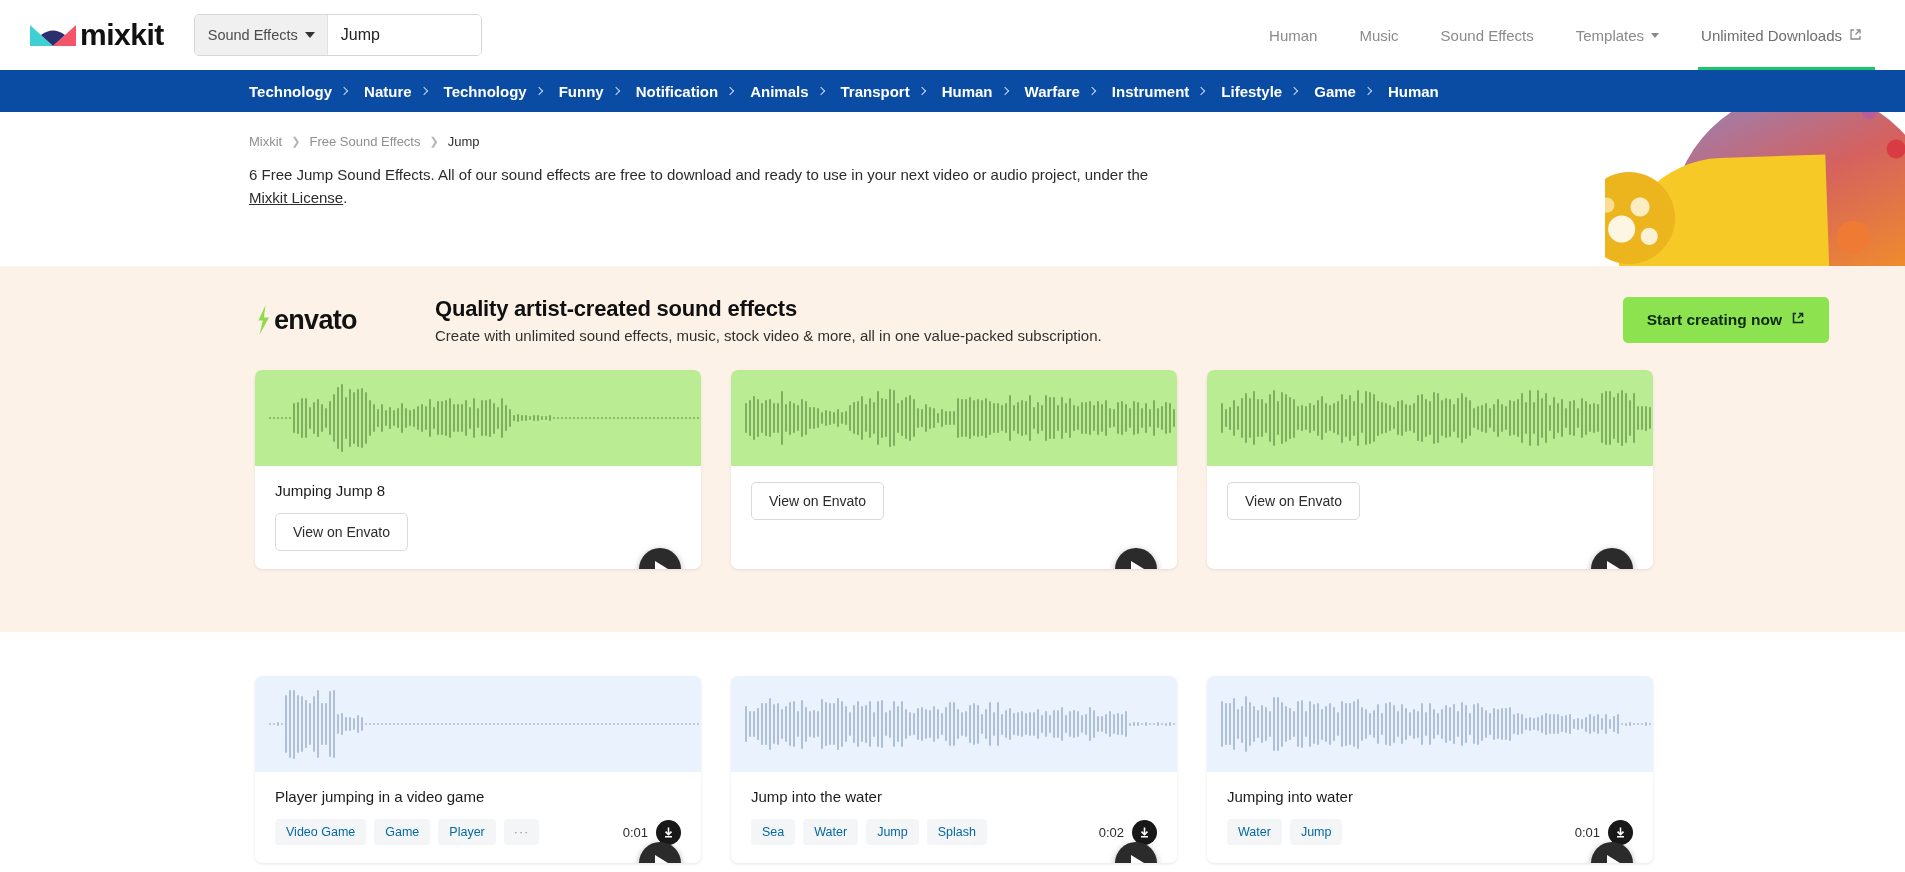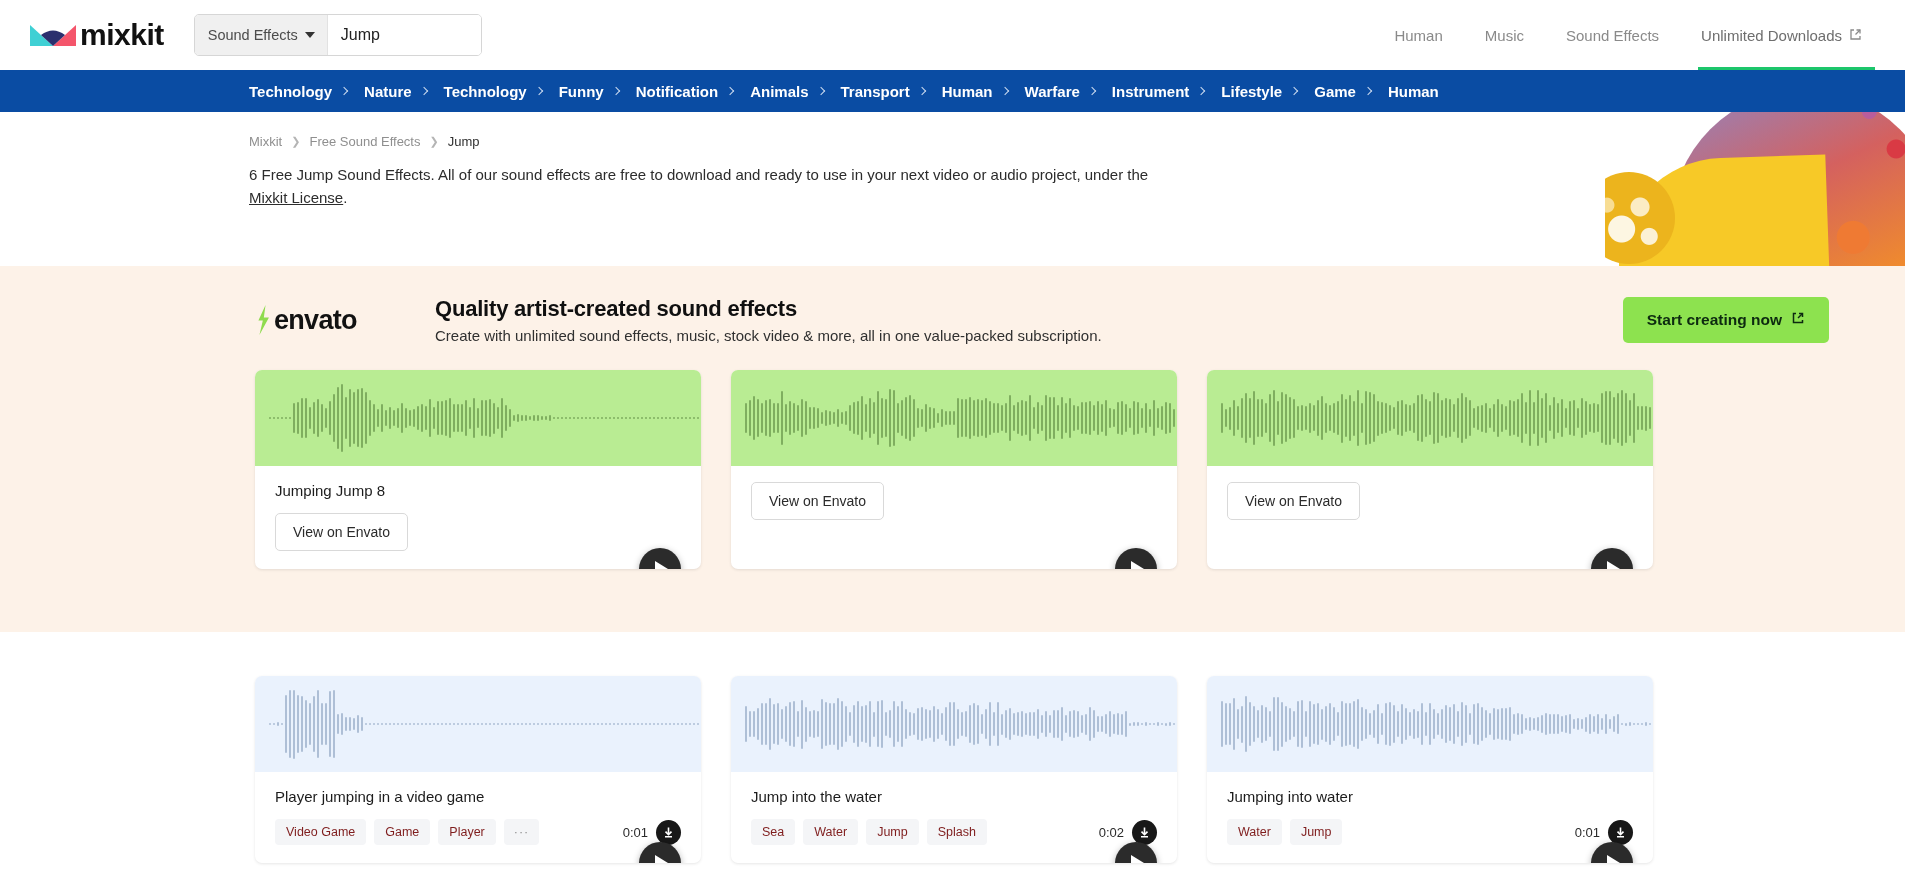--- a/index.html
+++ b/index.html
@@ -197,21 +197,21 @@
   .card-body { padding: 16px 20px 18px; }
   .card-title { font-size: 15px; color: #1c1c1c; margin-bottom: 14px; }
   .envato-btn {
     border: 1px solid #d9d9d9; background: #fff; border-radius: 5px;
     padding: 10px 17px; font-size: 14px; color: #2b2b2b; cursor: pointer;
     font-family: "Liberation Sans", sans-serif;
   }
 
   .meta { display: flex; align-items: center; gap: 8px; }
   .tag {
-    background: #f4f5f7; color: #7f1d1d; font-size: 12.5px;
+    background: #f4f5f7; color: #0369a1; font-size: 12.5px;
     border-radius: 4px; padding: 6px 11px; cursor: pointer; white-space: nowrap;
   }
   .tag.more { color: #8d8d8d; padding: 6px 10px; letter-spacing: 1px; }
   .dur { margin-left: auto; font-size: 13px; color: #2b2b2b; }
   .dl {
     width: 25px; height: 25px; border-radius: 50%; background: #181818;
     border: none; cursor: pointer; display: flex; align-items: center;
     justify-content: center; flex: none;
   }
 
@@ -243,20 +243,24 @@
 
   <nav class="topnav">
     <div class="topnav-item">
       <span>Human</span>
     </div>
     <div class="topnav-item">
       <span>Music</span>
     </div>
     <div class="topnav-item">
       <span>Sound Effects</span>
+    </div>
+    <div class="topnav-item">
+      <span>Templates</span>
+      <span class="caret-sm"></span>
     </div>
     <div class="topnav-item active">
       <span>Unlimited Downloads</span>
       <span>
         <svg width="13" height="13" viewBox="0 0 13 13">
           <path d="M5 2 H2 V11 H11 V8" fill="none" stroke="#8a8a8a" stroke-width="1.3"></path>
           <path d="M7.5 2 H11 V5.5" fill="none" stroke="#8a8a8a" stroke-width="1.3"></path>
           <line x1="11" y1="2" x2="6.5" y2="6.5" stroke="#8a8a8a" stroke-width="1.3"></line>
         </svg>
       </span>

